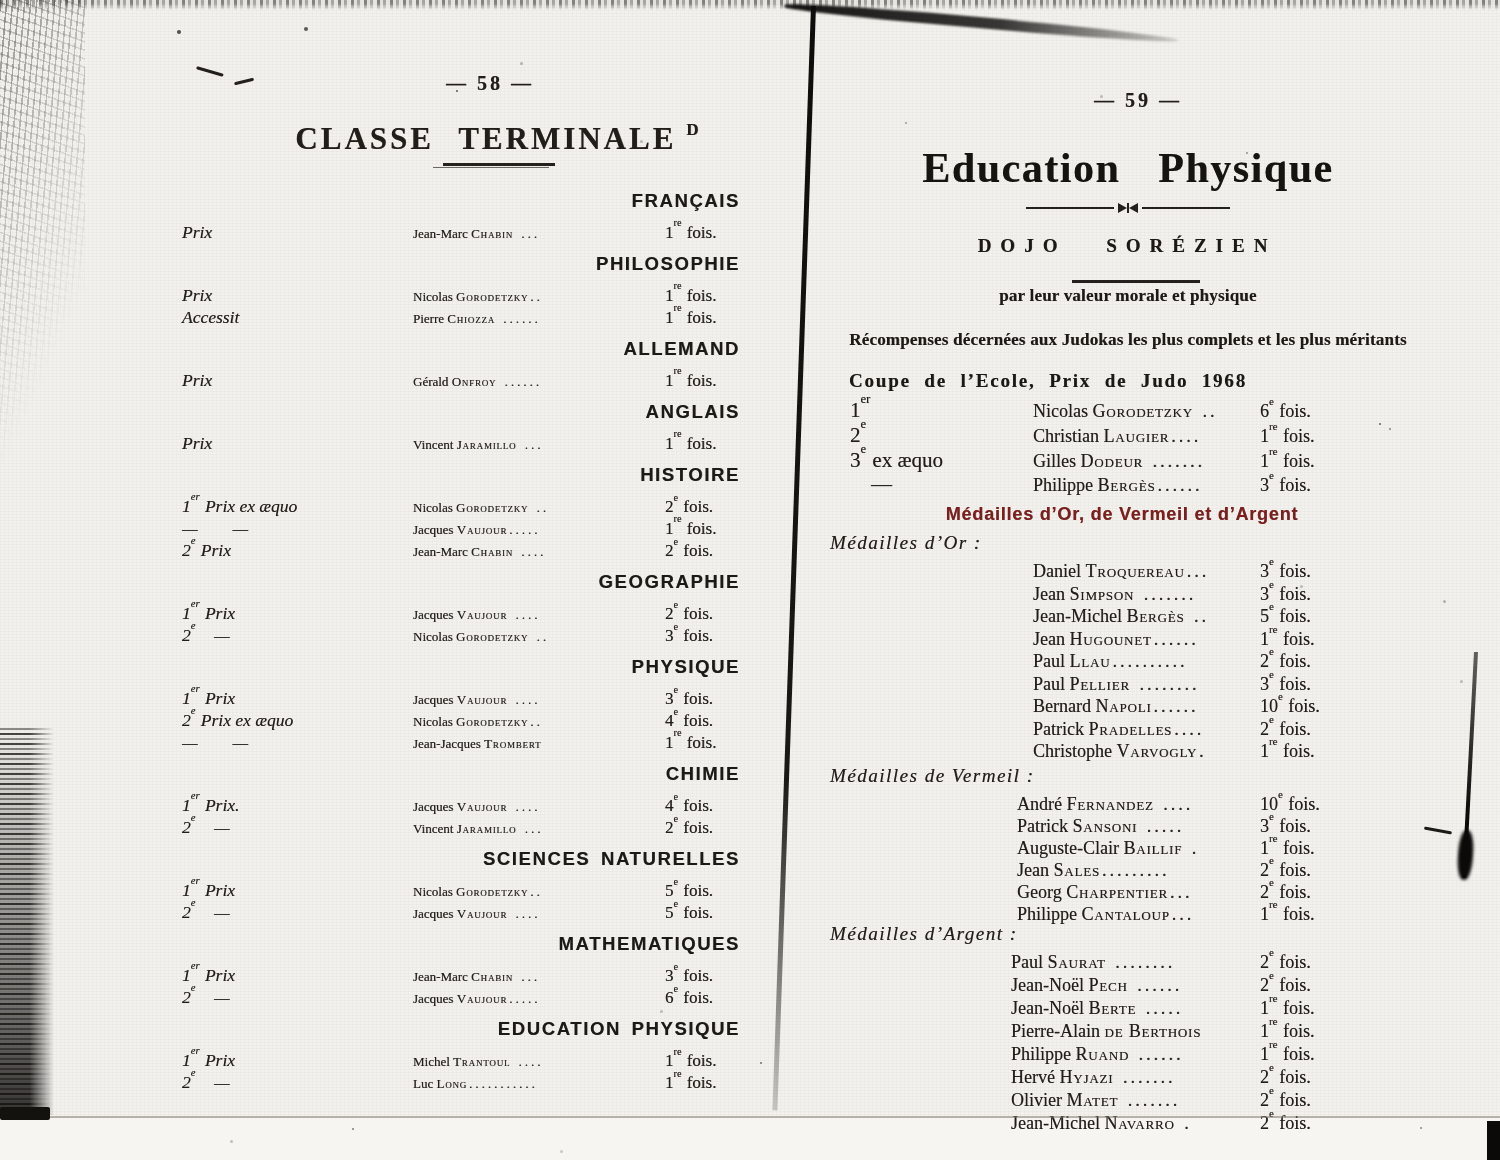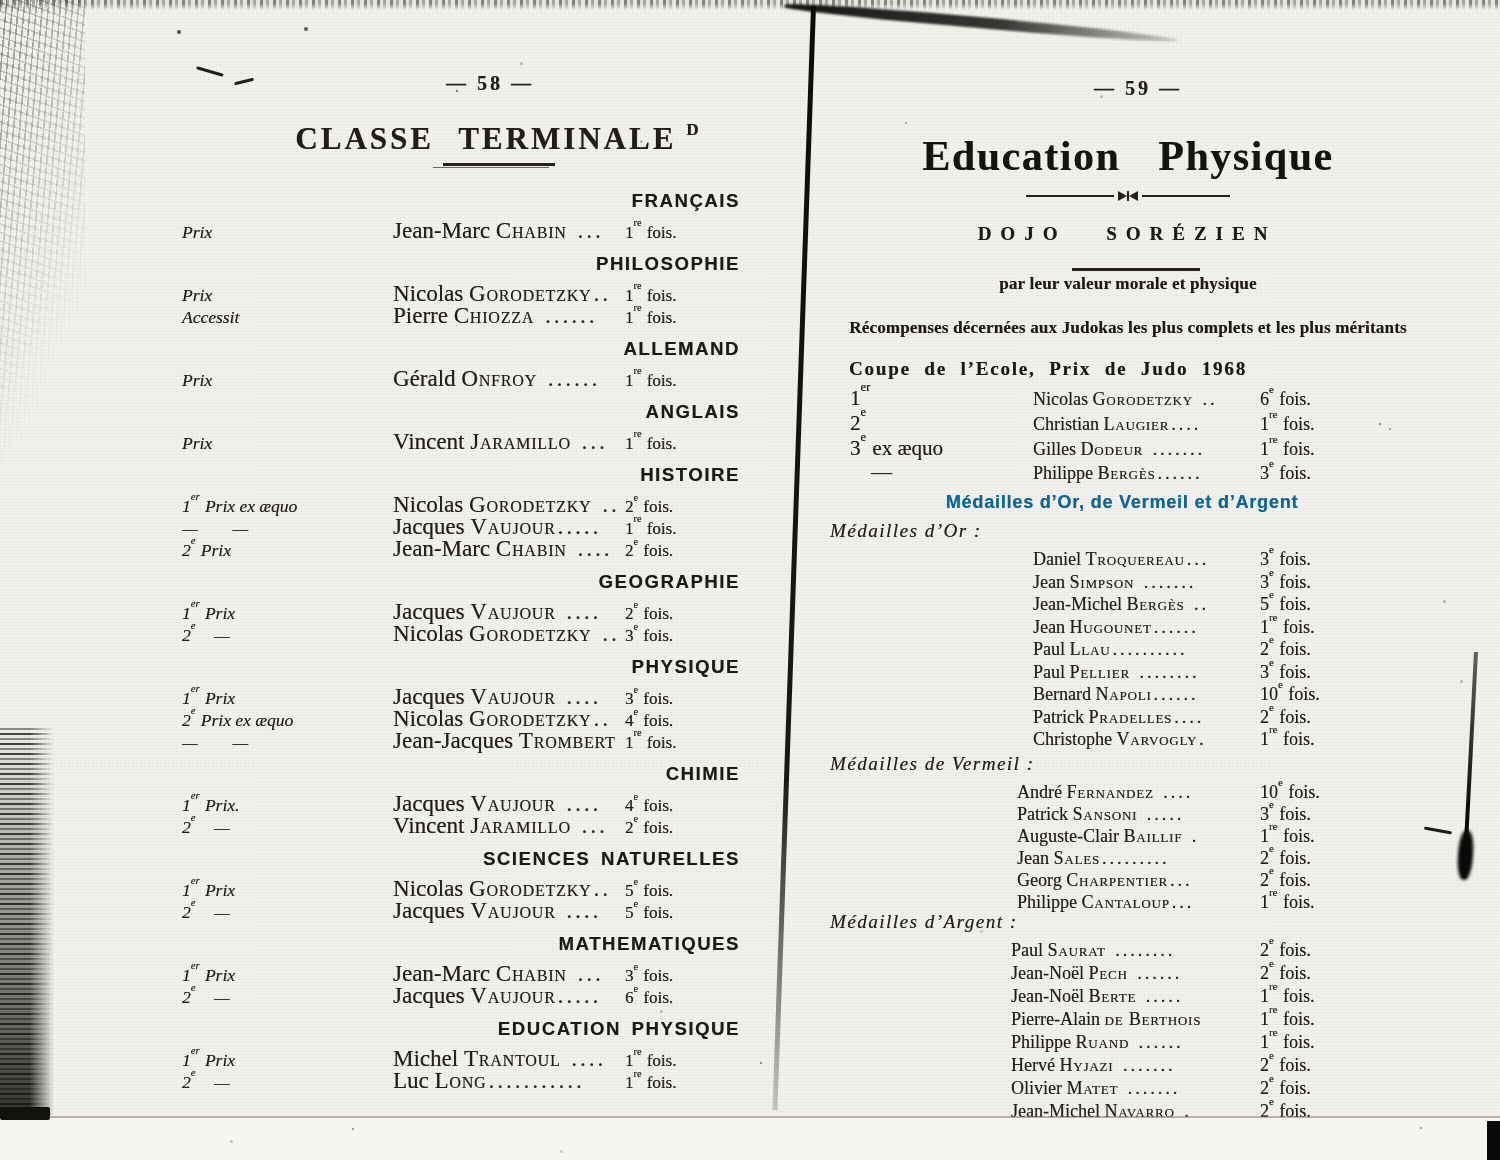--- a/index.html
+++ b/index.html
@@ -16,21 +16,21 @@
   .noise{
     position:absolute; inset:0; z-index:0; pointer-events:none;
     background-image:
       repeating-linear-gradient(0deg, rgba(120,112,100,.045) 0 1px, transparent 1px 3px),
       repeating-linear-gradient(90deg, rgba(120,112,100,.035) 0 1px, transparent 1px 4px);
   }
 
   
   .page{ position:absolute; z-index:1; }
   .pageL{ left:170px; top:71px;  width:540px; }
-  .pageR{ left:830px; top:76px;  width:560px; }
+  .pageR{ left:830px; top:88px;  width:560px; }
 
   .pagenum{ text-align:center; font-weight:bold; font-size:20px; letter-spacing:3px; line-height:24px; }
   .pnL{ transform:translateX(50px); }
   .pnR{ transform:translateX(28px); }
 
   .classe-title{
     margin-top:16px; line-height:38px; font-size:31px; letter-spacing:3px; word-spacing:14px;
     text-align:center; transform:translateX(57px); font-weight:bold; white-space:nowrap;
   }
   .titsup{ font-size:17px; vertical-align:14px; margin-left:10px; letter-spacing:0; }
@@ -40,23 +40,23 @@
   .trule::after{ content:""; position:absolute; left:-10px; top:4px; width:116px; height:1px; background:rgba(36,33,28,.65); }
 
   .sections{ margin-top:24px; }
   .secheading{
     font-family:"Liberation Sans","DejaVu Sans",sans-serif; font-weight:bold;
     font-size:18.5px; line-height:21px; letter-spacing:1.6px; word-spacing:4px;
     text-align:right; transform:translateX(30px); margin:14px 0 6px 0; color:#1c1a16;
   }
 
   
-  .prow{ display:grid; grid-template-columns:185px 270px 85px; align-items:baseline; height:22px; line-height:22px; }
+  .prow{ display:grid; grid-template-columns:185px 270px 85px; align-items:baseline; height:22px; line-height:22px;gap:20px; }
   .plabel{ font-style:italic; font-size:17.5px; padding-left:12px; white-space:nowrap; }
-  .pname{ font-size:23px; padding-left:38px; white-space:nowrap; }
+  .pname{ font-size:13px; padding-left:38px; white-space:nowrap; }
   .ptimes{ font-size:17px; white-space:nowrap; }
 
   
   .bigtitle{
     margin-top:30px; line-height:52px; font-size:42px; font-weight:bold;
     letter-spacing:1.5px; word-spacing:26px; text-align:center; transform:translateX(18px);
     color:#16140f; white-space:nowrap;
   }
   .orn{ margin-top:6px; height:16px; display:flex; align-items:center; justify-content:center; transform:translateX(18px); }
   .orn .oline{ width:88px; height:2px; background:#24211c; }
@@ -71,21 +71,21 @@
   }
   .drule{ margin:16px 0 0 242px; width:128px; height:3px; background:#24211c; }
 
   .intro{ margin-top:18px; font-weight:bold; font-size:17px; line-height:26px; letter-spacing:.2px; text-align:center; transform:translateX(18px); color:#1d1a15;}
   .cuphead{
     margin-top:16px; font-weight:bold; font-size:19px; line-height:24px; letter-spacing:1.8px; word-spacing:7px;
     text-align:center; transform:translateX(-62px); color:#1b1914; white-space:nowrap;
   }
   .medalshead{
     margin-top:10px; font-family:"Liberation Sans","DejaVu Sans",sans-serif; font-weight:bold;
-    font-size:18px; line-height:22px; letter-spacing:.8px; text-align:center; transform:translateX(12px); color:#0369a1;
+    font-size:18px; line-height:22px; letter-spacing:.8px; text-align:center; transform:translateX(12px); color:#7f1d1d;
   }
   .medlabel{ font-style:italic; font-size:19px; line-height:24px; letter-spacing:1.5px; margin-top:6px; }
   .medlabel.silv{ margin-top:2px; }
 
   .rrow{ display:grid; grid-template-columns:175px 255px 130px; align-items:baseline; }
   .rrow.cup{ height:25px; line-height:25px; }
   .rrow.gold{ height:22.5px; line-height:22.5px; }
   .rrow.verm{ height:22px; line-height:22px; }
   .rrow.silv{ height:23px; line-height:23px; }
   .rlab{ font-size:21px; padding-left:20px; white-space:nowrap; }

